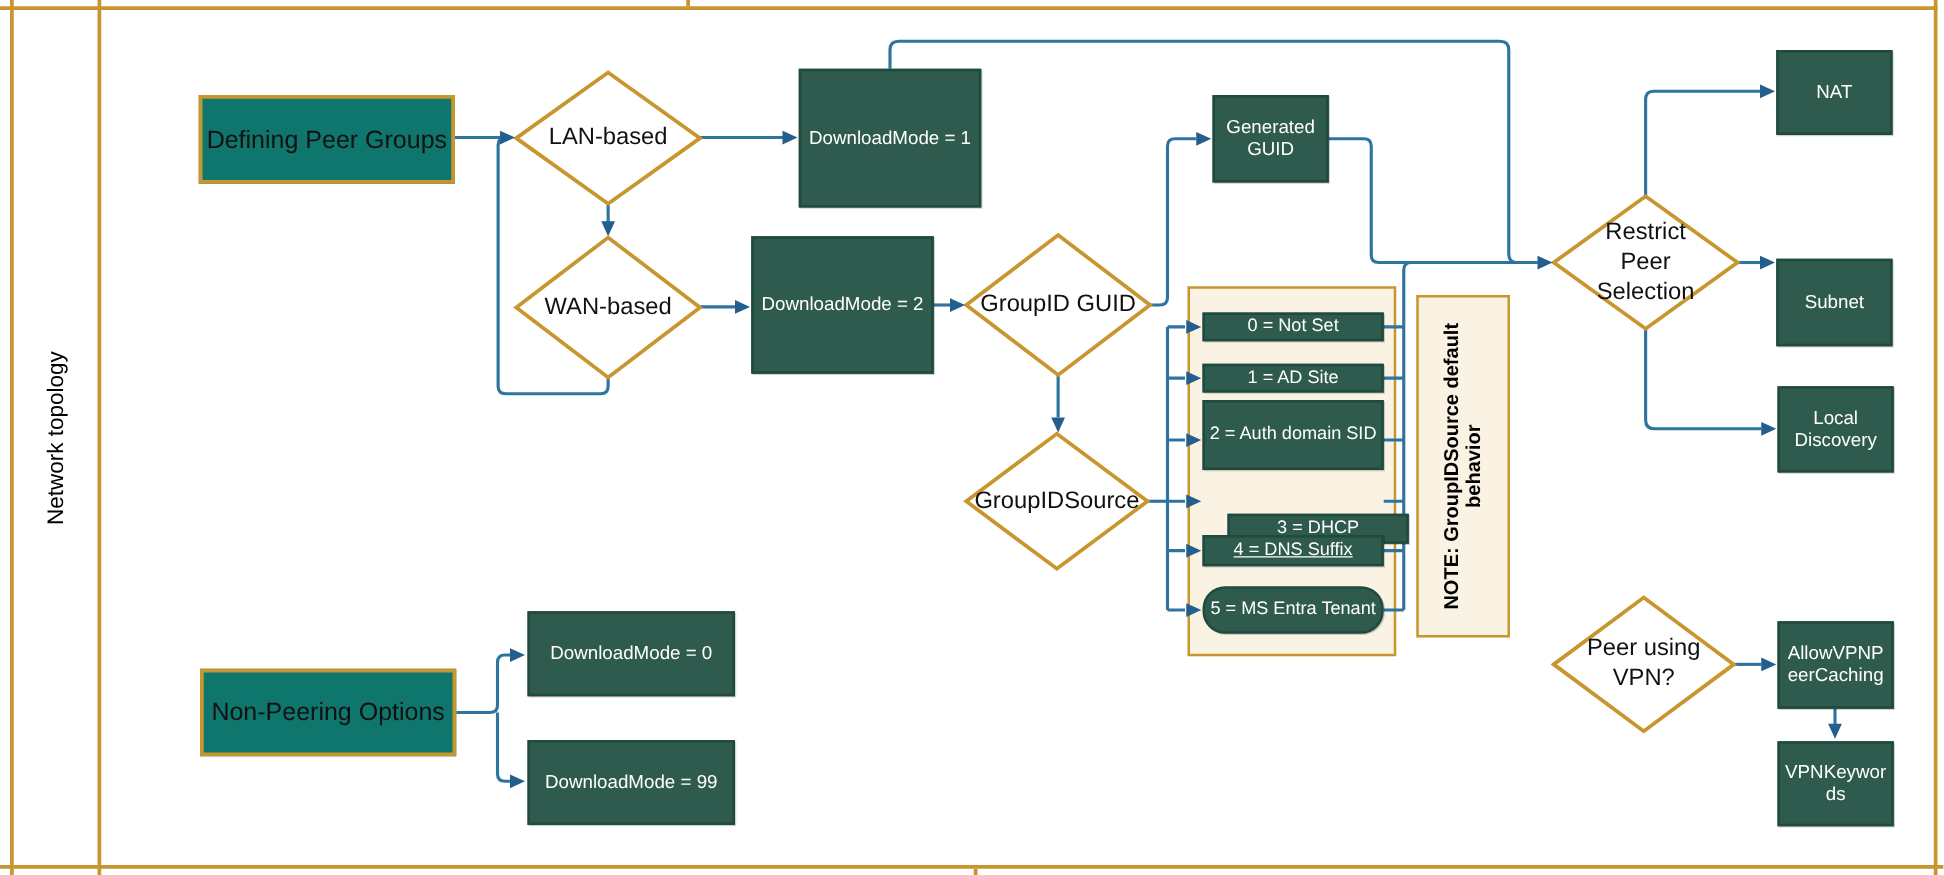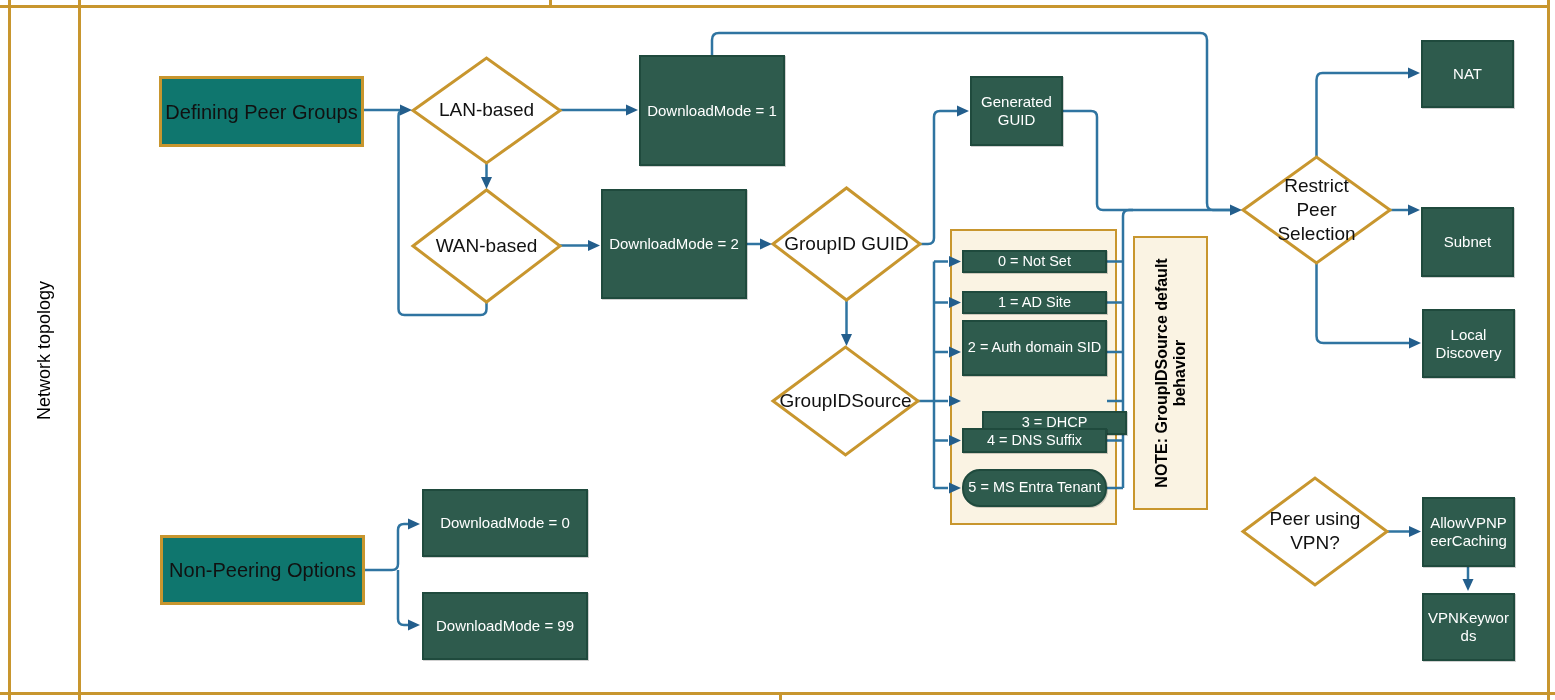--- a/index.html
+++ b/index.html
@@ -132,21 +132,21 @@
   </div>
   <div class="node green-box opt-box" style="left:962px;top:291px;width:145px;height:23px;">
     <span>1 = AD Site</span>
   </div>
   <div class="node green-box opt-box" style="left:962px;top:320px;width:145px;height:56px;">
     <span>2 = Auth domain SID</span>
   </div>
   <div class="node green-box opt-box" style="left:962px;top:411px;width:145px;height:24px;margin-left:20px;">
     <span>3 = DHCP</span>
   </div>
-  <div class="node green-box opt-box" style="left:962px;top:428px;width:145px;height:25px;">
+  <div class="node green-box opt-box" style="left:962px;top:428px;width:145px;height:25px;text-decoration:underline;">
     <span>4 = DNS Suffix</span>
   </div>
   <div class="node green-box opt-box" style="left:962px;top:469px;width:145px;height:38px;border-radius:18px;">
     <span>5 = MS Entra Tenant</span>
   </div>
 
   <div class="node green-box" style="left:1421px;top:40px;width:93px;height:68px;">
     <span>NAT</span>
   </div>
   <div class="node green-box" style="left:1421px;top:175px;width:93px;height:70px;margin-top:32px;">

